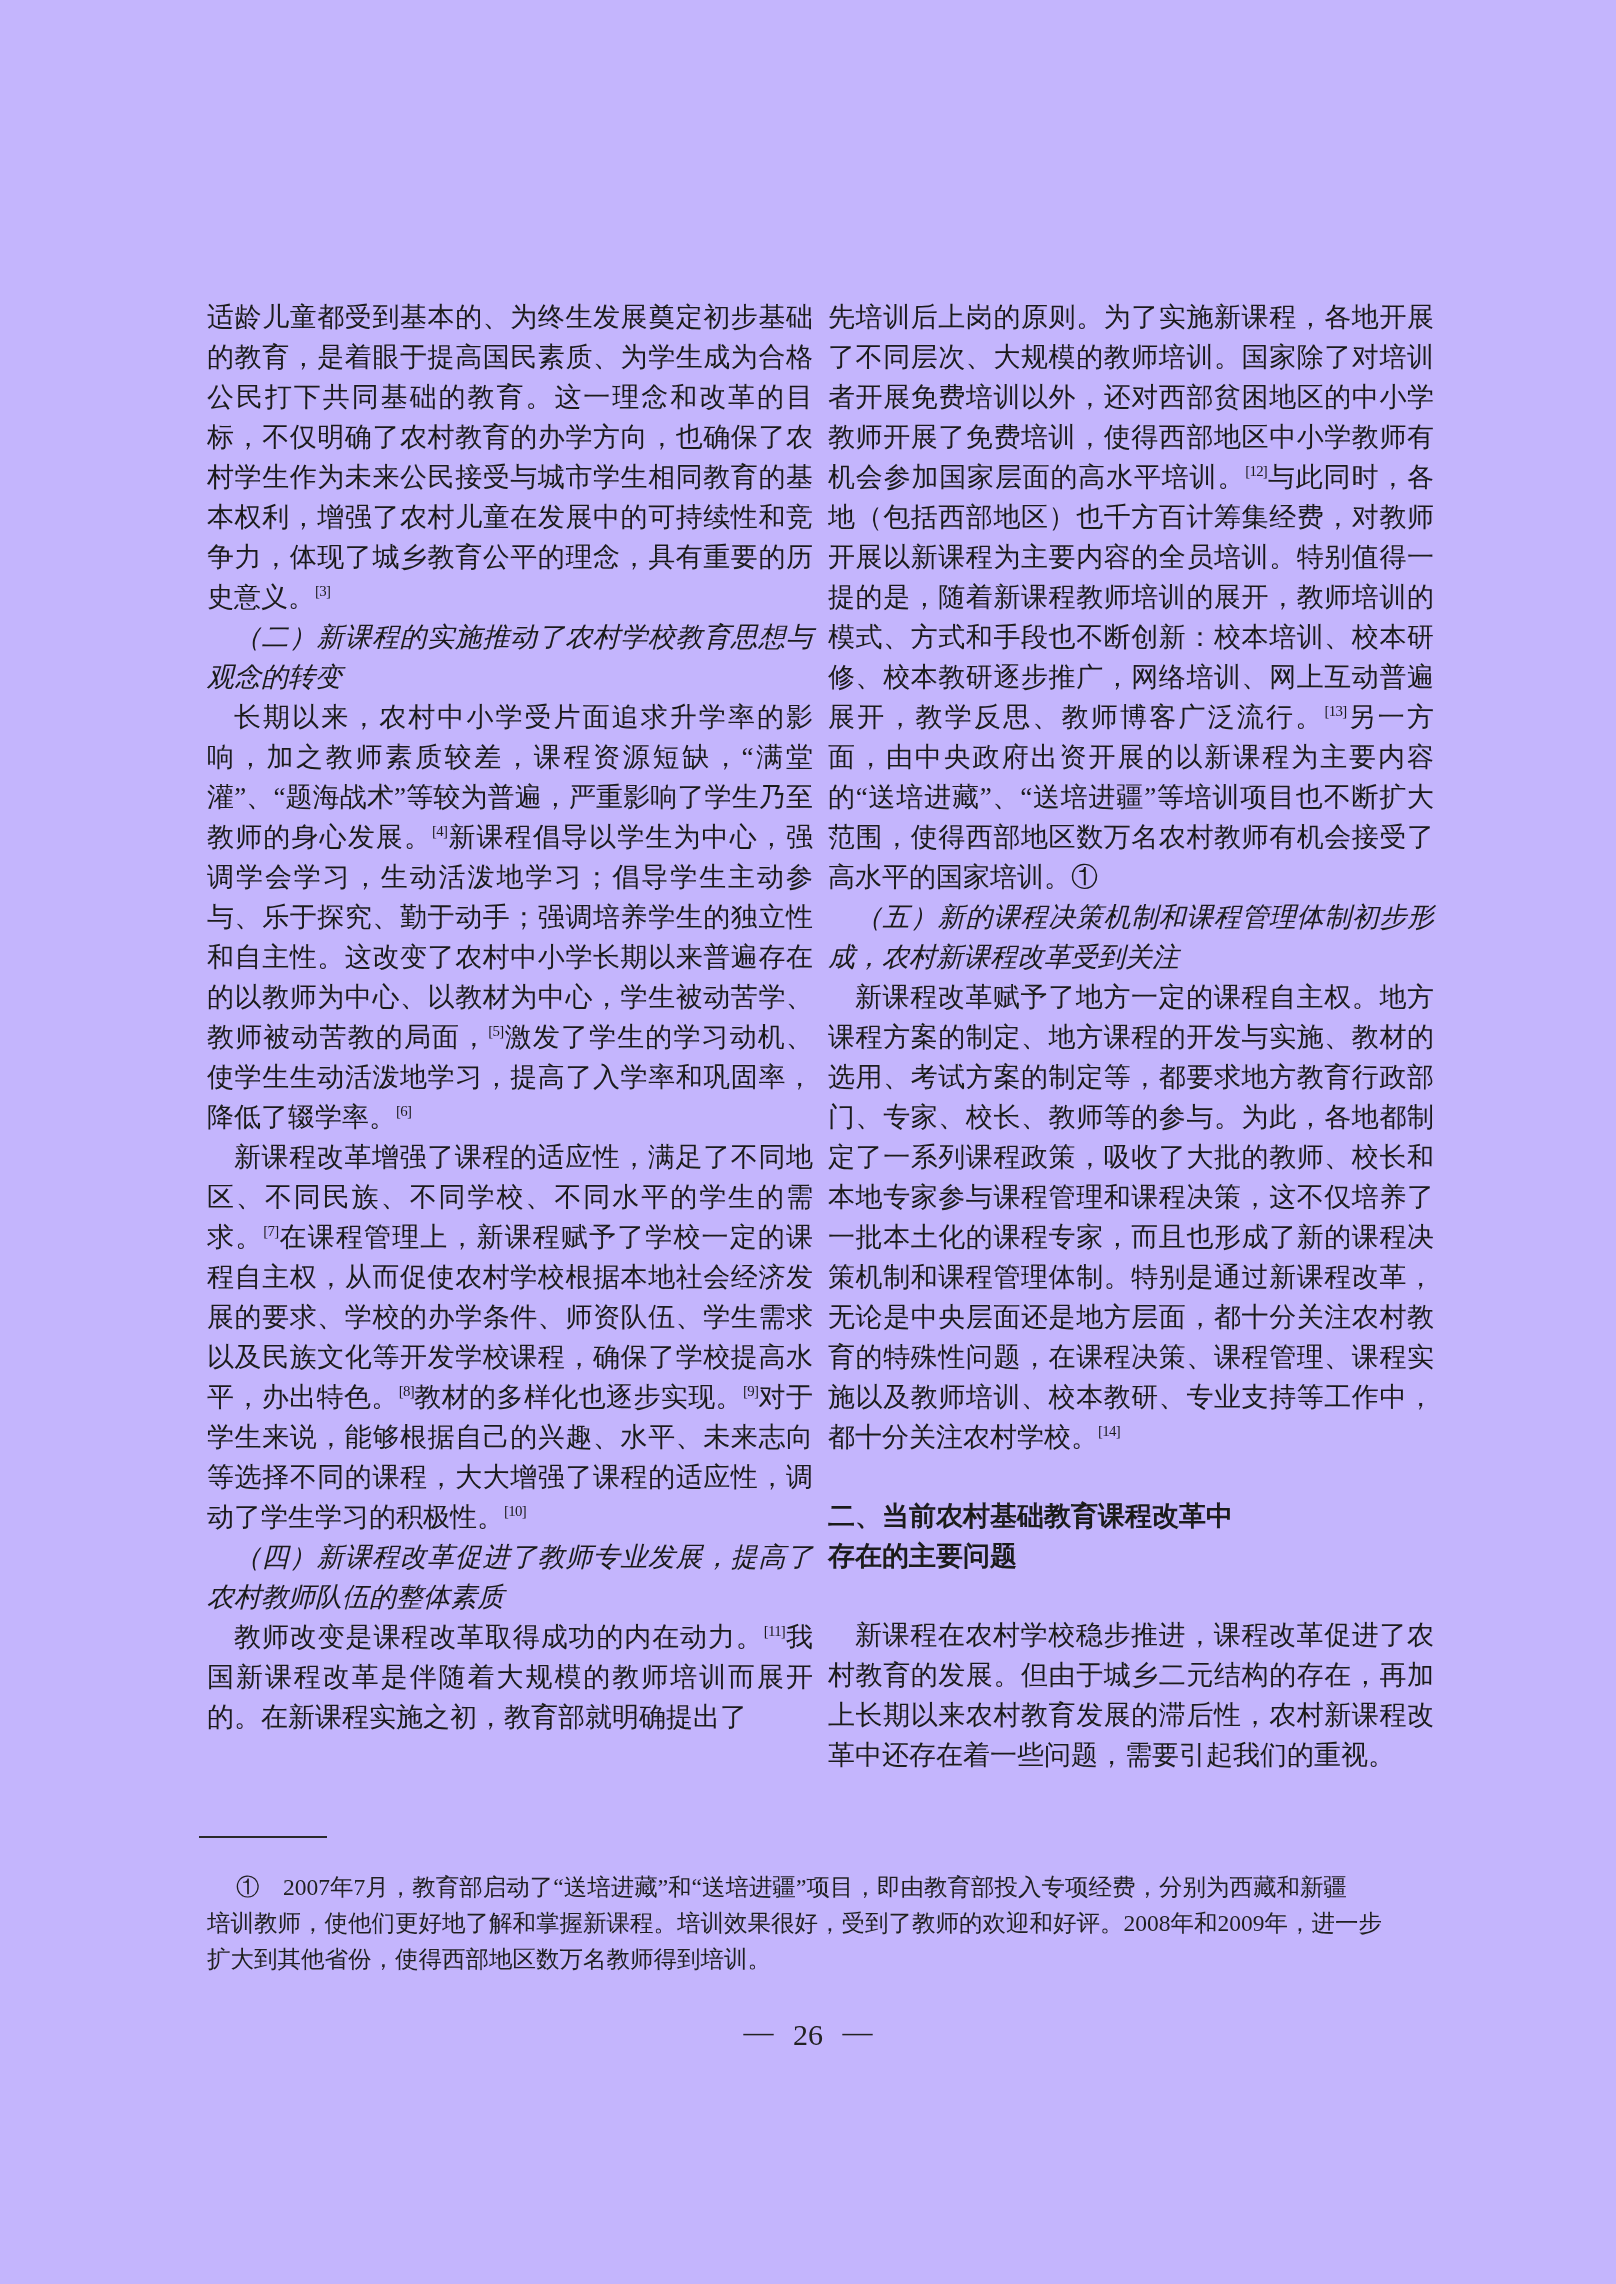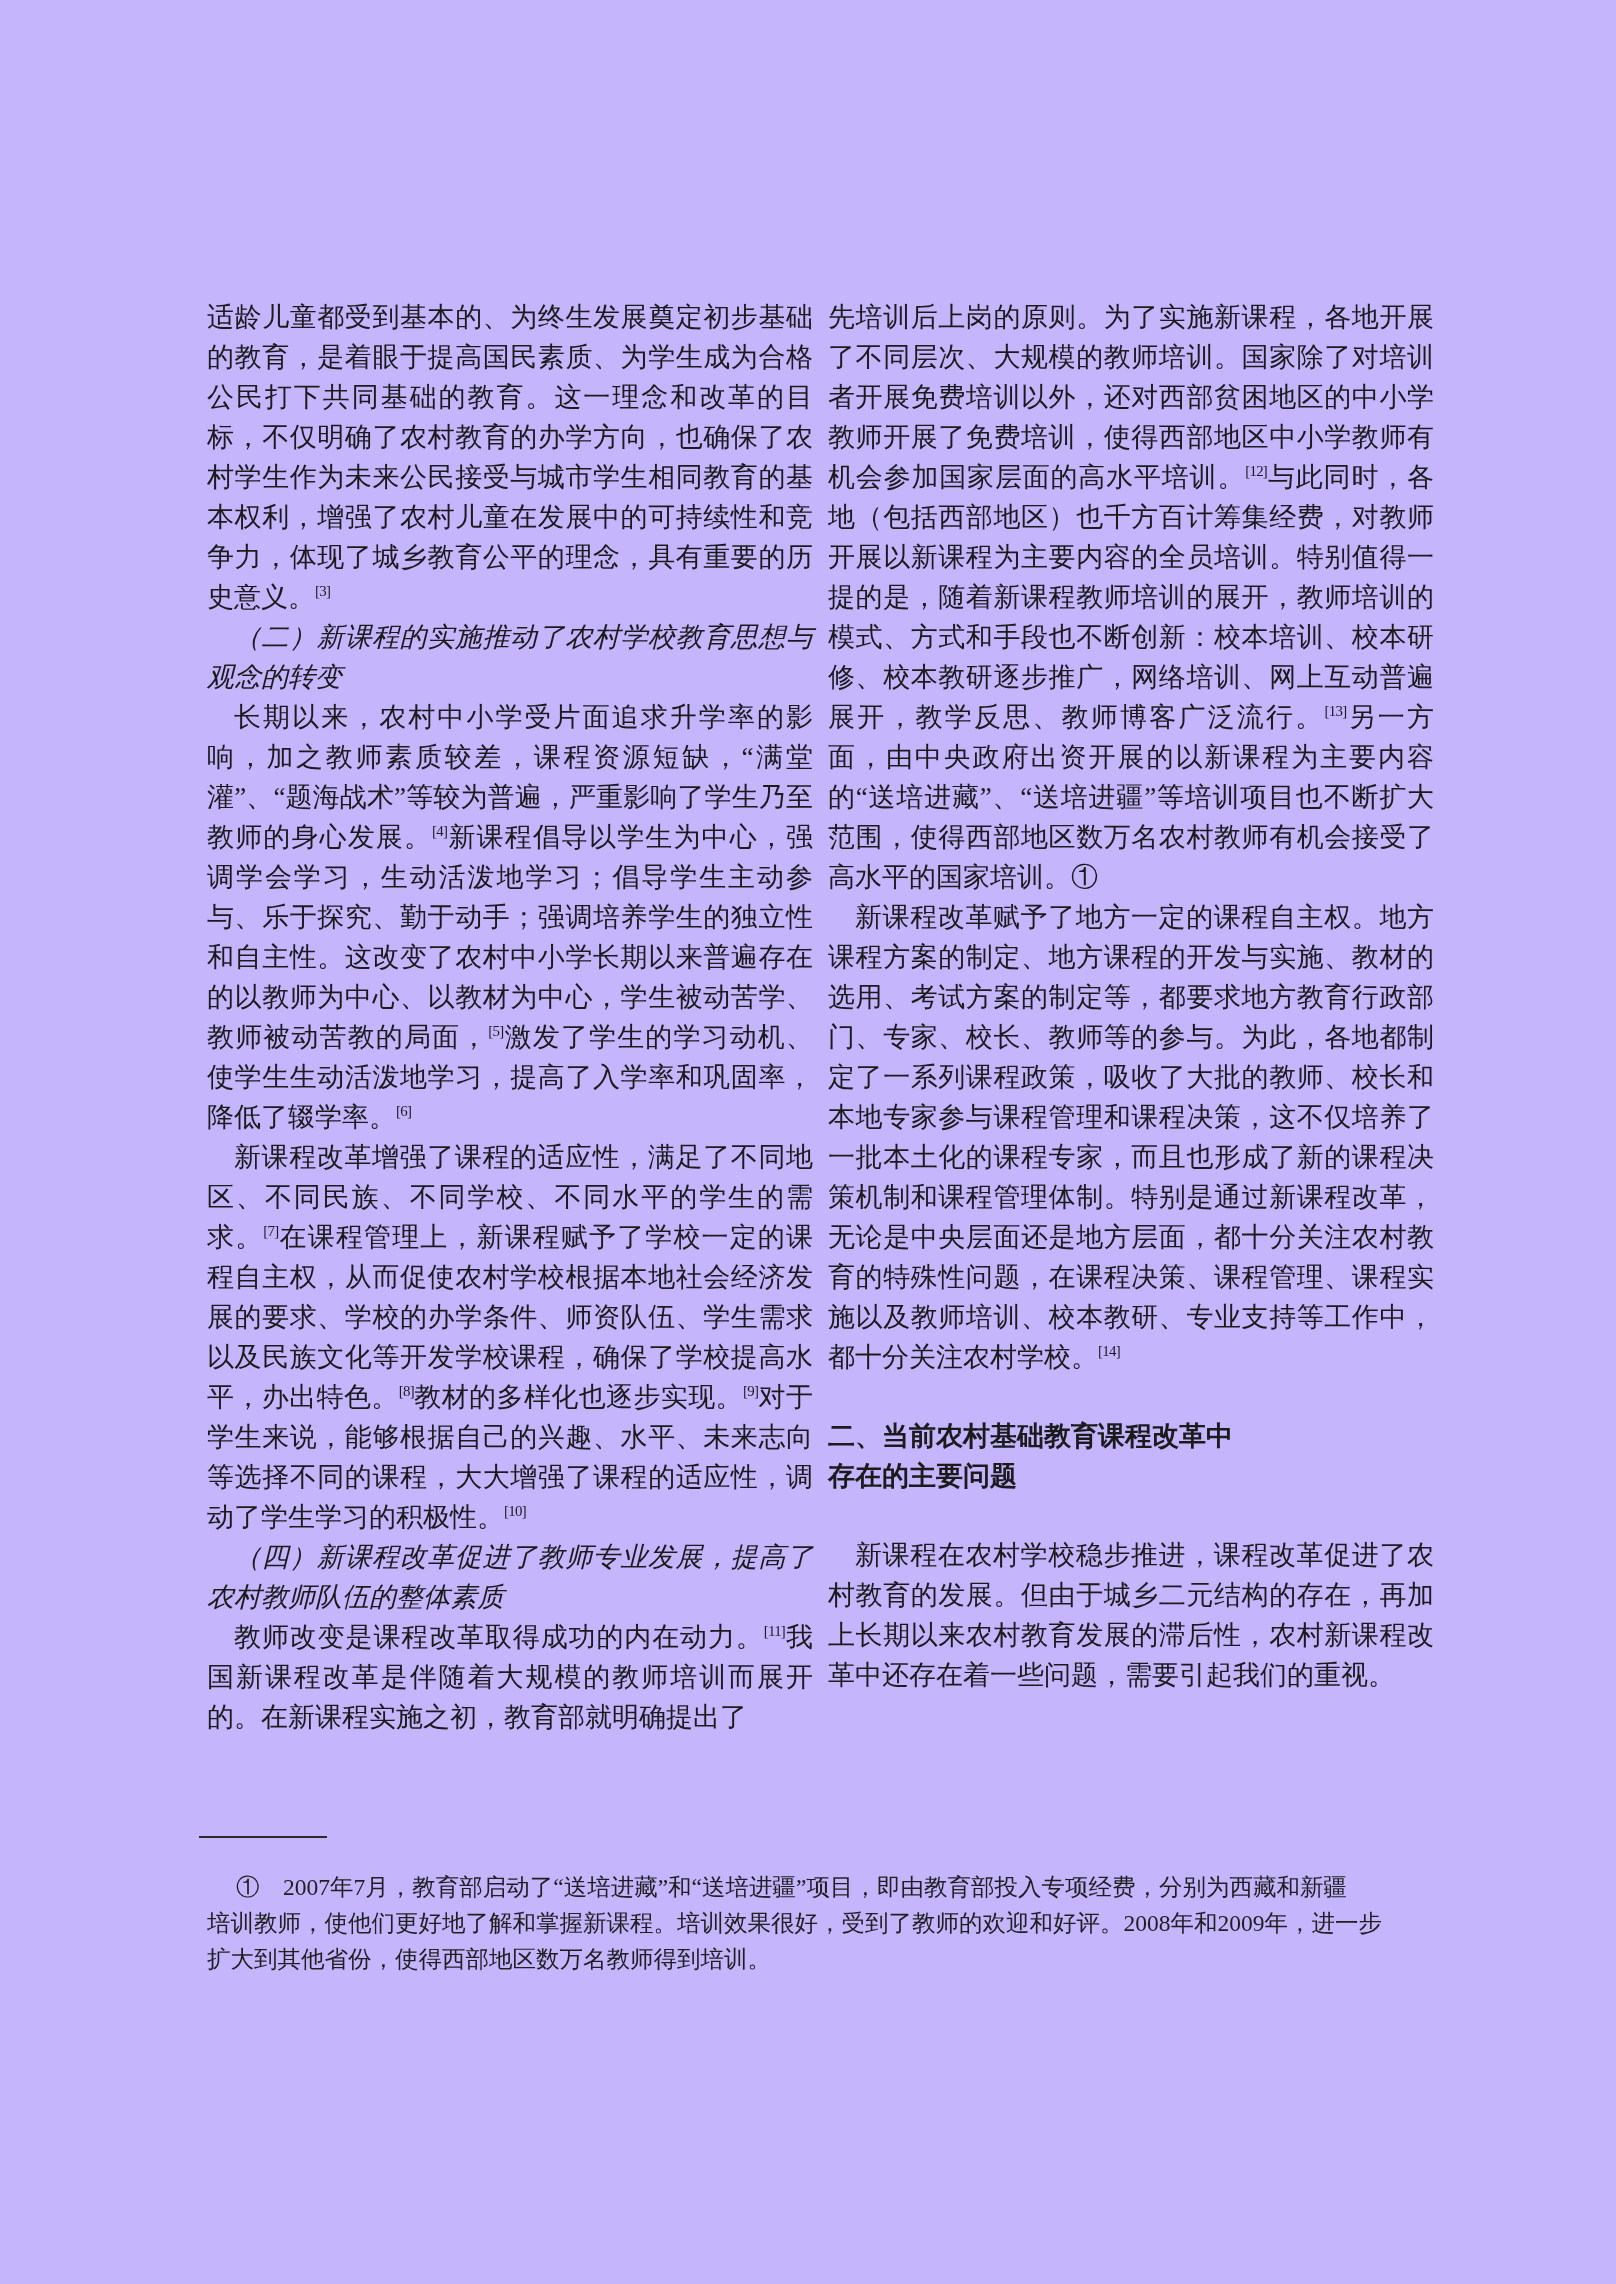--- a/index.html
+++ b/index.html
@@ -64,31 +64,35 @@
     <p class="body-para no-indent">适龄儿童都受到基本的、为终生发展奠定初步基础的教育，是着眼于提高国民素质、为学生成为合格公民打下共同基础的教育。这一理念和改革的目标，不仅明确了农村教育的办学方向，也确保了农村学生作为未来公民接受与城市学生相同教育的基本权利，增强了农村儿童在发展中的可持续性和竞争力，体现了城乡教育公平的理念，具有重要的历史意义。<sup>[3]</sup></p>
     <p class="subheading">（二）新课程的实施推动了农村学校教育思想与观念的转变</p>
     <p class="body-para">长期以来，农村中小学受片面追求升学率的影响，加之教师素质较差，课程资源短缺，“满堂灌”、“题海战术”等较为普遍，严重影响了学生乃至教师的身心发展。<sup>[4]</sup>新课程倡导以学生为中心，强调学会学习，生动活泼地学习；倡导学生主动参与、乐于探究、勤于动手；强调培养学生的独立性和自主性。这改变了农村中小学长期以来普遍存在的以教师为中心、以教材为中心，学生被动苦学、教师被动苦教的局面，<sup>[5]</sup>激发了学生的学习动机、使学生生动活泼地学习，提高了入学率和巩固率，降低了辍学率。<sup>[6]</sup></p>
     <p class="body-para">新课程改革增强了课程的适应性，满足了不同地区、不同民族、不同学校、不同水平的学生的需求。<sup>[7]</sup>在课程管理上，新课程赋予了学校一定的课程自主权，从而促使农村学校根据本地社会经济发展的要求、学校的办学条件、师资队伍、学生需求以及民族文化等开发学校课程，确保了学校提高水平，办出特色。<sup>[8]</sup>教材的多样化也逐步实现。<sup>[9]</sup>对于学生来说，能够根据自己的兴趣、水平、未来志向等选择不同的课程，大大增强了课程的适应性，调动了学生学习的积极性。<sup>[10]</sup></p>
     <p class="subheading">（四）新课程改革促进了教师专业发展，提高了农村教师队伍的整体素质</p>
     <p class="body-para">教师改变是课程改革取得成功的内在动力。<sup>[11]</sup>我国新课程改革是伴随着大规模的教师培训而展开的。在新课程实施之初，教育部就明确提出了</p>
   </div>
 
   <div class="col col-right">
     <p class="body-para no-indent">先培训后上岗的原则。为了实施新课程，各地开展了不同层次、大规模的教师培训。国家除了对培训者开展免费培训以外，还对西部贫困地区的中小学教师开展了免费培训，使得西部地区中小学教师有机会参加国家层面的高水平培训。<sup>[12]</sup>与此同时，各地（包括西部地区）也千方百计筹集经费，对教师开展以新课程为主要内容的全员培训。特别值得一提的是，随着新课程教师培训的展开，教师培训的模式、方式和手段也不断创新：校本培训、校本研修、校本教研逐步推广，网络培训、网上互动普遍展开，教学反思、教师博客广泛流行。<sup>[13]</sup>另一方面，由中央政府出资开展的以新课程为主要内容的“送培进藏”、“送培进疆”等培训项目也不断扩大范围，使得西部地区数万名农村教师有机会接受了高水平的国家培训。①</p>
+    <p class="subheading">（五）新的课程决策机制和课程管理体制初步形成，农村新课程改革受到关注</p>
     <p class="body-para">新课程改革赋予了地方一定的课程自主权。地方课程方案的制定、地方课程的开发与实施、教材的选用、考试方案的制定等，都要求地方教育行政部门、专家、校长、教师等的参与。为此，各地都制定了一系列课程政策，吸收了大批的教师、校长和本地专家参与课程管理和课程决策，这不仅培养了一批本土化的课程专家，而且也形成了新的课程决策机制和课程管理体制。特别是通过新课程改革，无论是中央层面还是地方层面，都十分关注农村教育的特殊性问题，在课程决策、课程管理、课程实施以及教师培训、校本教研、专业支持等工作中，都十分关注农村学校。<sup>[14]</sup></p>
     <div class="section-heading">
       <div>二、当前农村基础教育课程改革中</div>
       <div>存在的主要问题</div>
     </div>
     <p class="body-para">新课程在农村学校稳步推进，课程改革促进了农村教育的发展。但由于城乡二元结构的存在，再加上长期以来农村教育发展的滞后性，农村新课程改革中还存在着一些问题，需要引起我们的重视。</p>
   </div>
 
   <div class="footnote-sep"></div>
 
   <div class="footnote">
     <div class="fn-line">①　2007年7月，教育部启动了“送培进藏”和“送培进疆”项目，即由教育部投入专项经费，分别为西藏和新疆</div>
     <div class="fn-line">培训教师，使他们更好地了解和掌握新课程。培训效果很好，受到了教师的欢迎和好评。2008年和2009年，进一步</div>
     <div class="fn-line">扩大到其他省份，使得西部地区数万名教师得到培训。</div>
   </div>
 
+  <div class="page-footer">
+    <span class="dash">—</span><span>26</span><span class="dash">—</span>
+  </div>
 
 </div>
 
 
 </body></html>

